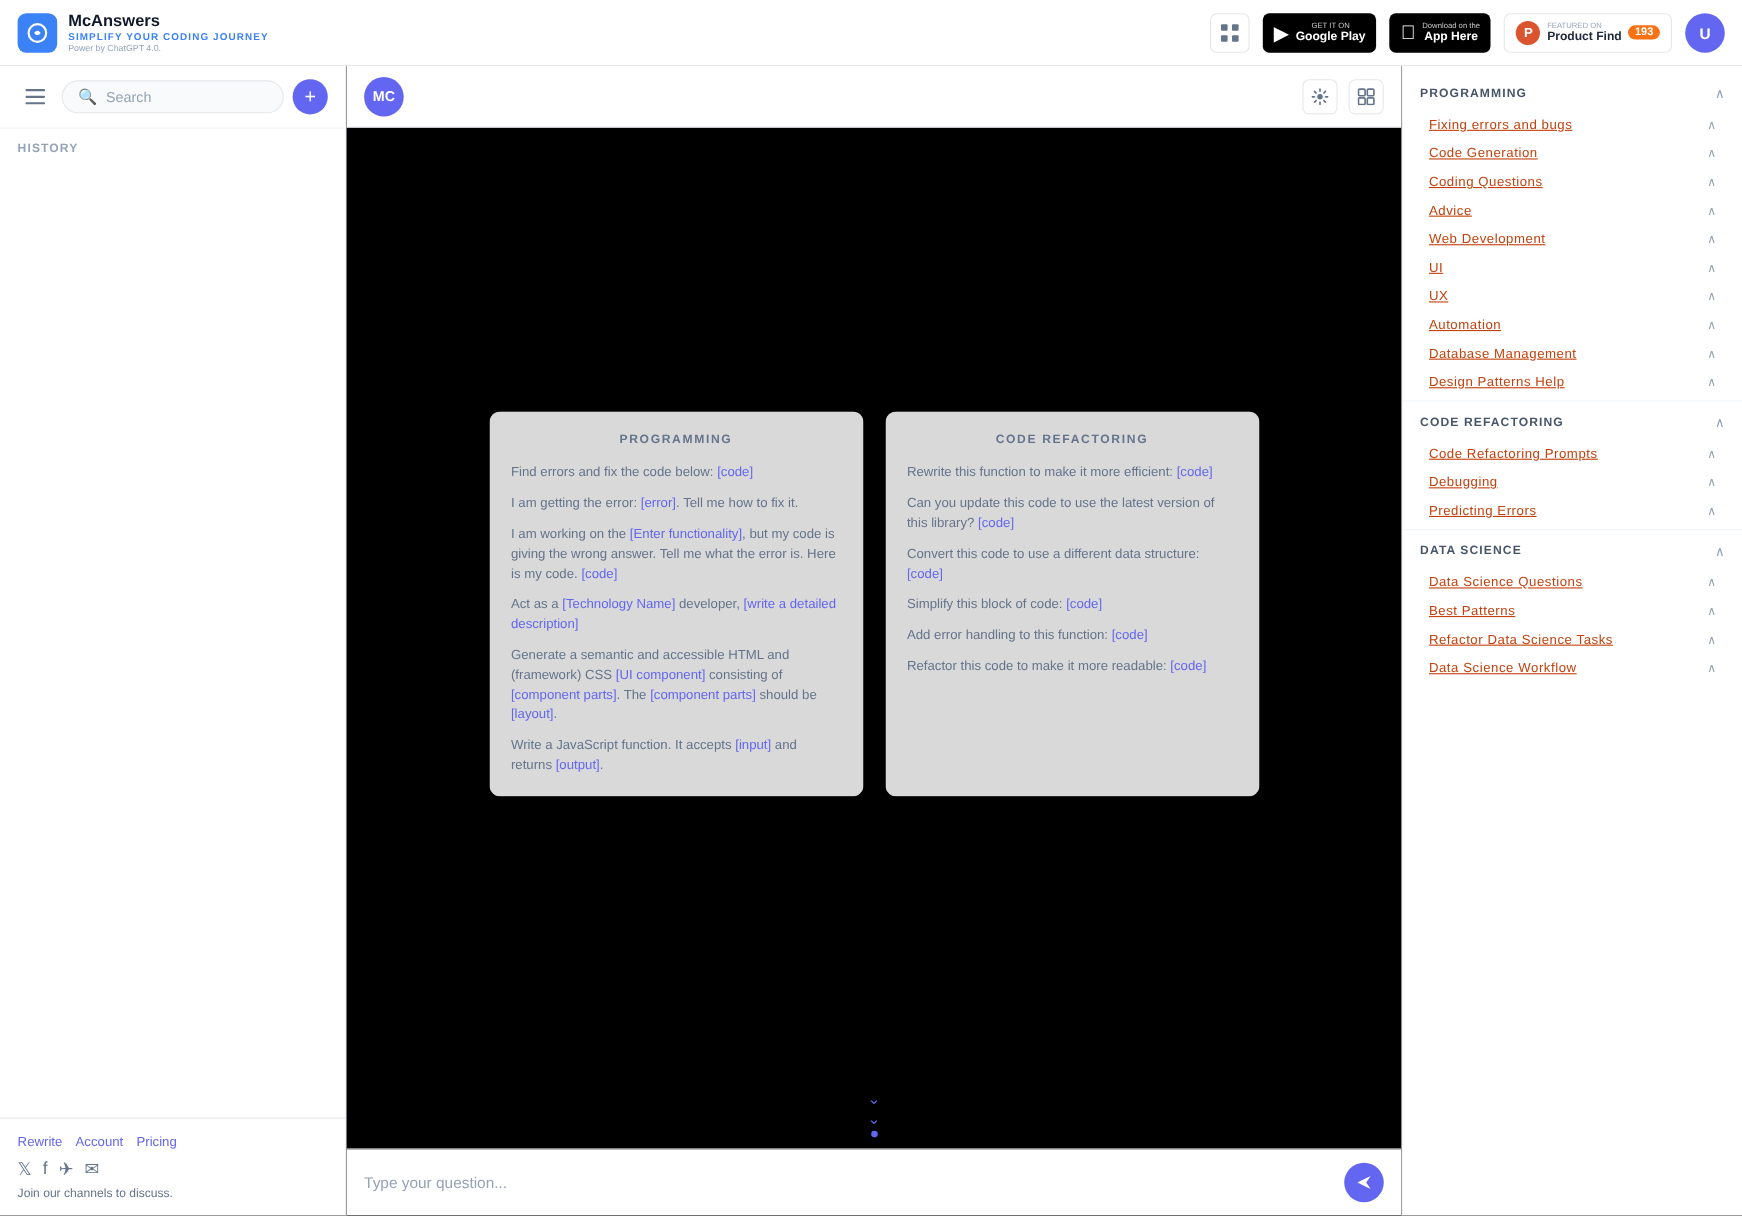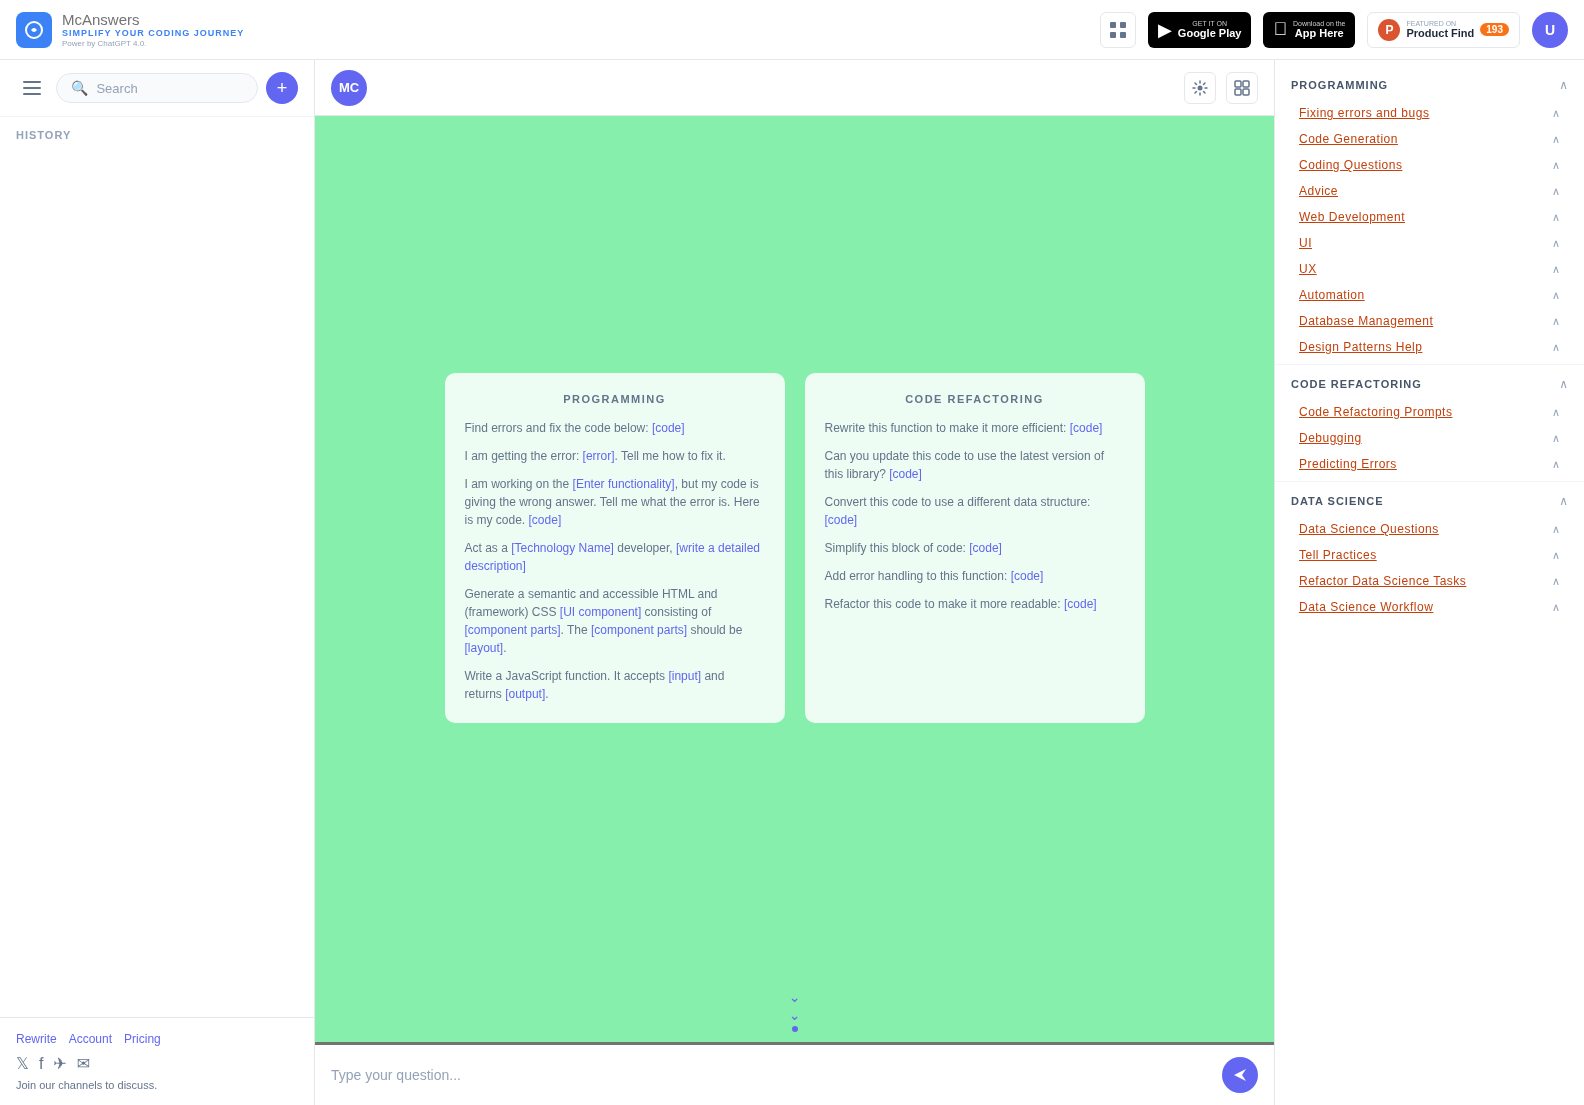--- a/index.html
+++ b/index.html
@@ -9,21 +9,21 @@
     .header {
       display: flex; align-items: center; background: white; padding: 0 16px;
       height: 60px; border-bottom: 1px solid #e5e7eb; flex-shrink: 0; z-index: 10;
     }
     .header-logo { display: flex; align-items: center; gap: 10px; }
     .header-logo-icon {
       width: 36px; height: 36px; background: #3b82f6; border-radius: 8px;
       display: flex; align-items: center; justify-content: center; color: white; font-size: 18px;
     }
     .header-logo-text { display: flex; flex-direction: column; }
-    .header-app-name { font-size: 15px; font-weight: 400; color: #737373; }
+    .header-app-name { font-size: 15px; font-weight: 700; color: #0f172a; }
     .header-tagline { font-size: 9px; font-weight: 700; color: #3b82f6; letter-spacing: 1px; }
     .header-powered { font-size: 8px; color: #94a3b8; margin-top: 1px; }
     .header-spacer { flex: 1; }
     .header-actions { display: flex; align-items: center; gap: 12px; }
     .grid-icon-btn {
       width: 36px; height: 36px; border: 1px solid #e5e7eb; border-radius: 6px;
       display: flex; align-items: center; justify-content: center; cursor: pointer; background: white;
     }
     .app-store-btn {
       height: 36px; border-radius: 6px; overflow: hidden; cursor: pointer;
@@ -76,21 +76,21 @@
     .sidebar-bottom {
       margin-top: auto; padding: 14px 16px; border-top: 1px solid #e5e7eb;
     }
     .sidebar-footer-links { display: flex; gap: 12px; font-size: 12px; }
     .sidebar-footer-link { color: #6366f1; cursor: pointer; text-decoration: none; }
     .sidebar-social { display: flex; gap: 10px; margin-top: 8px; align-items: center; }
     .social-icon { font-size: 16px; color: #64748b; cursor: pointer; }
 
     
     .center-main {
-      flex: 1; display: flex; flex-direction: column; background: #86efac; overflow: hidden; position: relative;
+      flex: 1; display: flex; flex-direction: column; background: #000000; overflow: hidden; position: relative;
     }
     .chat-header {
       display: flex; align-items: center; background: white; padding: 0 16px;
       height: 56px; border-bottom: 1px solid #e5e7eb; gap: 10px;
     }
     .chat-avatar {
       width: 36px; height: 36px; background: #6366f1; border-radius: 50%;
       display: flex; align-items: center; justify-content: center; color: white; font-size: 13px; font-weight: 700;
     }
     .chat-header-spacer { flex: 1; }
@@ -114,21 +114,21 @@
     .prompt-item:last-child { margin-bottom: 0; }
     .prompt-highlight { color: #6366f1; }
 
     
     .scroll-indicator { display: flex; flex-direction: column; align-items: center; padding: 10px; gap: 4px; }
     .scroll-chevron { color: #6366f1; font-size: 14px; line-height: 1; }
     .scroll-dot { width: 6px; height: 6px; background: #6366f1; border-radius: 50%; }
 
     
     .chat-input-area {
-      padding: 12px 16px; background: white; border-top: 3px solid #737373;
+      padding: 12px 16px; background: white; border-top: 1px solid #737373;
       display: flex; align-items: center; gap: 10px;
     }
     .chat-input {
       flex: 1; border: none; outline: none; font-size: 14px; color: #1e293b; background: transparent;
     }
     .chat-input::placeholder { color: #94a3b8; }
     .send-btn {
       width: 36px; height: 36px; background: #6366f1; border-radius: 50%;
       display: flex; align-items: center; justify-content: center; color: white; cursor: pointer; border: none;
     }
@@ -372,21 +372,21 @@
 
     <div class="rs-section-header">
       <span class="rs-section-label">DATA SCIENCE</span>
       <span class="rs-chevron">∧</span>
     </div>
     <div class="rs-item">
       <span class="rs-item-label">Data Science Questions</span>
       <span class="rs-item-chevron">∧</span>
     </div>
     <div class="rs-item">
-      <span class="rs-item-label">Tell Practices</span>
+      <span class="rs-item-label">Best Patterns</span>
       <span class="rs-item-chevron">∧</span>
     </div>
     <div class="rs-item">
       <span class="rs-item-label">Refactor Data Science Tasks</span>
       <span class="rs-item-chevron">∧</span>
     </div>
     <div class="rs-item">
       <span class="rs-item-label">Data Science Workflow</span>
       <span class="rs-item-chevron">∧</span>
     </div>

